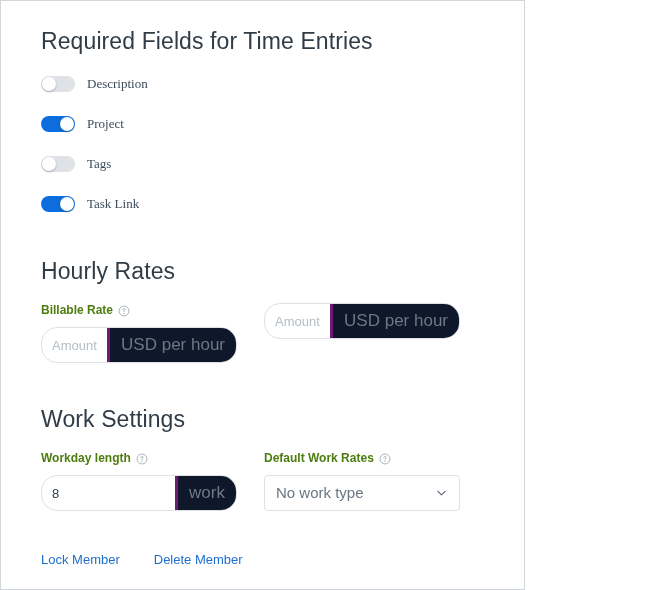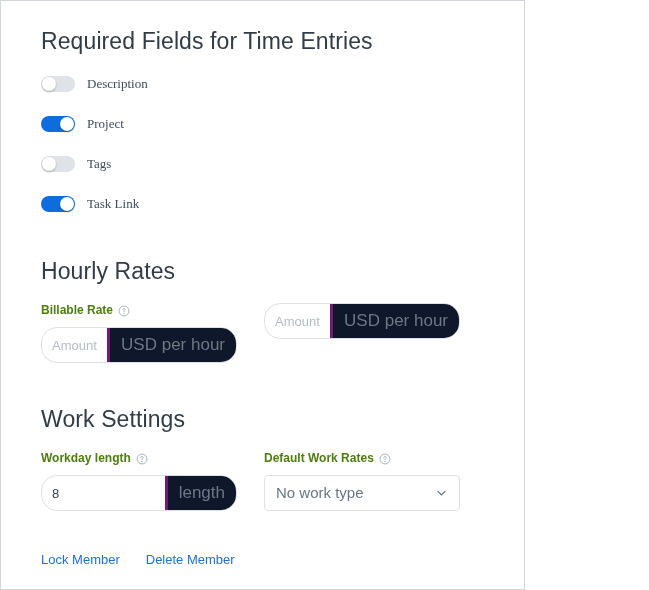--- a/index.html
+++ b/index.html
@@ -170,20 +170,21 @@
     transform: translateY(-50%);
     color: #5c6a78;
     display: flex;
   }
   .select-caret svg { display: block; }
 
   
   .actions {
     display: flex;
     align-items: center;
+    gap: 8px;
   }
   .action-link {
     font-size: 13px;
     color: #1f6fd0;
     text-decoration: none;
     cursor: pointer;
     line-height: 16px;
   }
   .action-link + .action-link {
     margin-left: 26px;
@@ -278,21 +279,21 @@
             <span class="help-icon">
               <svg width="12" height="12" viewBox="0 0 16 16" fill="none">
                 <circle cx="8" cy="8" r="6.6" stroke="currentColor" stroke-width="1.1"></circle>
                 <path d="M6.4 6.2c0-.9.7-1.5 1.6-1.5s1.6.6 1.6 1.4c0 .7-.4 1-1 1.4-.5.3-.7.6-.7 1.1v.3" stroke="currentColor" stroke-width="1.1" stroke-linecap="round" fill="none"></path>
                 <circle cx="7.9" cy="11.2" r=".75" fill="currentColor"></circle>
               </svg>
             </span>
           </div>
           <div class="input-group">
             <input class="field" type="text" value="8" style="">
-            <span class="input-addon">length</span>
+            <span class="input-addon">work</span>
           </div>
         </div>
 
         <div class="field-col">
           <div class="field-label">
             <span>Default Work Rates</span>
             <span class="help-icon">
               <svg width="12" height="12" viewBox="0 0 16 16" fill="none">
                 <circle cx="8" cy="8" r="6.6" stroke="currentColor" stroke-width="1.1"></circle>
                 <path d="M6.4 6.2c0-.9.7-1.5 1.6-1.5s1.6.6 1.6 1.4c0 .7-.4 1-1 1.4-.5.3-.7.6-.7 1.1v.3" stroke="currentColor" stroke-width="1.1" stroke-linecap="round" fill="none"></path>

